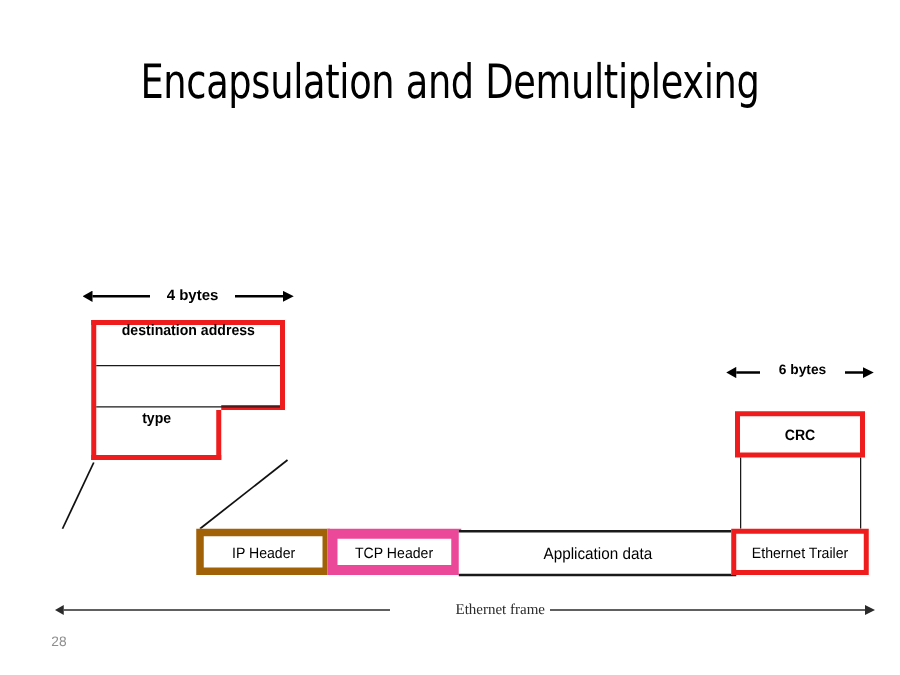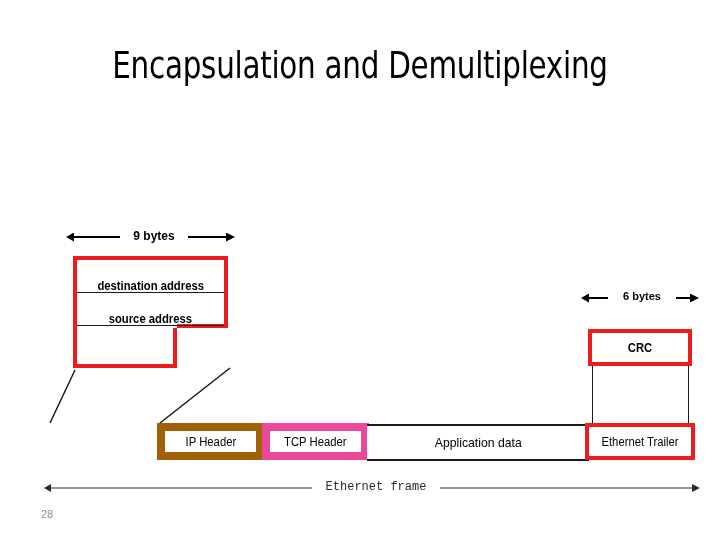--- a/index.html
+++ b/index.html
@@ -54,21 +54,21 @@
     color: #000000;
     text-align: center;
   }
   .box-label {
     display: block;
     line-height: 1;
     transform: scaleX(0.94);
   }
 
   .red-b   { border: 4px solid #ee1c1c; }
-  .blue-b  { border: 8px solid #a16207; }
+  .blue-b  { border: 6px solid #a16207; }
   .green-b { border: 8px solid #ec4899; }
 
   .hline {
     position: absolute;
     background: #1a1a1a;
     height: 1px;
   }
   .vline {
     position: absolute;
     background: #1a1a1a;
@@ -86,25 +86,25 @@
     font-weight: bold;
     color: #000000;
     background: #ffffff;
     text-align: center;
     line-height: 1;
     white-space: nowrap;
   }
 
   .frame-label {
     position: absolute;
-    font-family: Liberation Mono, monospace;
+    font-family: Liberation Serif, serif;
     font-weight: 400;
     color: #2b2b2b;
     background: #ffffff;
-    text-align: center;
+    text-align: right;
     line-height: 1;
     white-space: nowrap;
   }
 
   
   #exp-outer-top {
     left: 73px; top: 256px; width: 155px; height: 72px;
     border-left: 4px solid #ee1c1c;
     border-right: 4px solid #ee1c1c;
     border-top: 4px solid #ee1c1c;
@@ -126,21 +126,21 @@
   #exp-type-cap {
     
     left: 177px; top: 324px; width: 51px; height: 4px;
     position: absolute;
     background: #ee1c1c;
   }
 
   .exp-row {
     position: absolute;
     display: flex;
-    align-items: flex-end;
+    align-items: flex-start;
     justify-content: center;
     font-size: 12px;
     font-weight: bold;
     color: #000000;
     white-space: nowrap;
   }
 
   
   #page-number {
     position: absolute;
@@ -162,34 +162,34 @@
     <defs>
       <marker id="ar-l" markerWidth="9" markerHeight="9" refX="8" refY="4.5" orient="auto" markerUnits="userSpaceOnUse">
         <path d="M8,0 L0,4.5 L8,9 z" fill="#000000"></path>
       </marker>
       <marker id="ar-r" markerWidth="9" markerHeight="9" refX="1" refY="4.5" orient="auto" markerUnits="userSpaceOnUse">
         <path d="M0,0 L9,4.5 L0,9 z" fill="#000000"></path>
       </marker>
     </defs>
     <line x1="4" y1="9" x2="157" y2="9" stroke="#000000" stroke-width="2" marker-start="url(#ar-l)" marker-end="url(#ar-r)"></line>
   </svg>
-  <div class="dim-label" style="left:120px; top:230px; width:64px; font-size:12px; padding:0 2px;">9 bytes</div>
+  <div class="dim-label" style="left:120px; top:230px; width:64px; font-size:12px; padding:0 2px;">4 bytes</div>
 
   <div id="exp-outer-top"></div>
   <div id="exp-type-cap"></div>
   <div id="exp-type-box"></div>
 
   <div class="hline" style="left:77px; top:292px; width:147px;"></div>
   <div class="hline" style="left:77px; top:325px; width:147px;"></div>
 
   <div class="exp-row" style="left:77px; top:258px; width:147px; height:34px;">
     <span class="box-label">destination address</span>
   </div>
-  <div class="exp-row" style="left:77px; top:293px; width:147px; height:32px;">
-    <span class="box-label">source address</span>
+  <div class="exp-row" style="left:77px; top:328px; width:96px; height:36px;">
+    <span class="box-label">type</span>
   </div>
 
   <svg class="connector-svg" style="left:40px; top:360px;" width="200" height="70">
     <line x1="35" y1="10" x2="10" y2="63" stroke="#111111" stroke-width="1.4"></line>
     <line x1="190" y1="8" x2="120" y2="63" stroke="#111111" stroke-width="1.4"></line>
   </svg>
 
   <svg class="arrow-svg" style="left:585px; top:290px;" width="112" height="18">
     <line x1="4" y1="8" x2="106" y2="8" stroke="#000000" stroke-width="2" marker-start="url(#ar-l)" marker-end="url(#ar-r)"></line>
   </svg>

